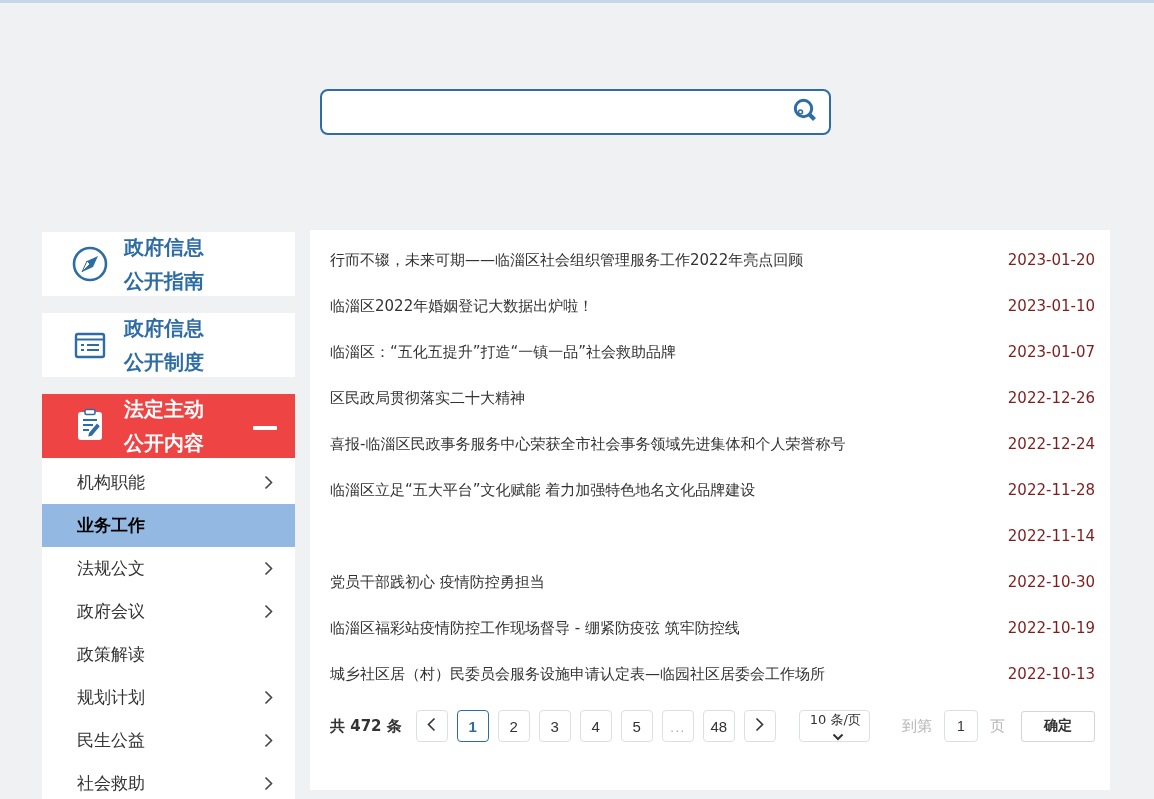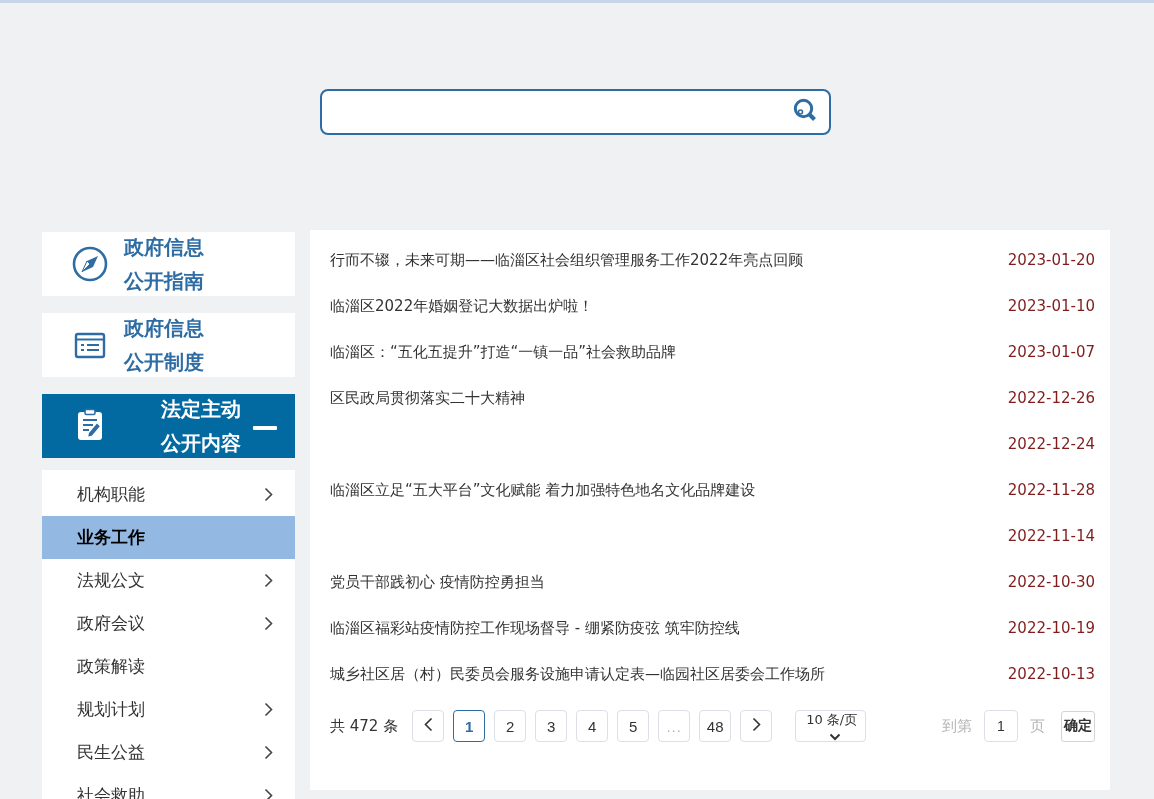--- a/index.html
+++ b/index.html
@@ -13,50 +13,50 @@
   
   .search-wrap { position:absolute; left:320px; top:89px; width:511px; height:46px; }
   .search-input { width:100%; height:100%; border:2px solid #2e6da4; border-radius:8px; background:#fff; padding:0 50px 0 14px; font-size:16px; color:#333; outline:none; }
   .search-btn { position:absolute; right:6px; top:4px; width:40px; height:38px; border:none; background:transparent; cursor:pointer; display:flex; align-items:center; justify-content:center; }
 
   
   .sidebar { position:absolute; left:42px; top:232px; width:253px; }
   .side-section { position:relative; height:64px; background:#fff; margin-bottom:17px; display:flex; align-items:center; }
   .side-section .sec-icon { width:40px; height:40px; margin-left:28px; flex:0 0 auto; display:flex; align-items:center; justify-content:center; }
   .side-section .sec-label { margin-left:14px; font-size:20px; font-weight:bold; color:#2e6da4; line-height:34px; }
-  .side-section.active { background:#0369a1; margin-bottom:12px;gap:37px; }
+  .side-section.active { background:#ef4444; margin-bottom:0; }
   .side-section.active .sec-label { color:#fff; }
   .collapse-bar { position:absolute; right:18px; top:32px; width:24px; height:4px; background:#fff; border-radius:1px; }
 
   .side-menu { background:#fff; padding-top:3px; }
   .menu-item { position:relative; height:43px; display:flex; align-items:center; padding:0 22px 0 35px; cursor:pointer; }
   .menu-item .mi-label { font-size:17px; color:#333; }
   .menu-item.active { background:#93b9e2; }
   .menu-item.active .mi-label { color:#000000; font-weight:bold; }
   .menu-item .mi-arrow { margin-left:auto; display:flex; align-items:center; }
 
   
   .content { position:absolute; left:310px; top:230px; width:800px; height:560px; background:#fff; padding:7px 15px 0 20px; display:flex; flex-direction:column; }
   .row { display:flex; align-items:center; min-height:46px; }
   .row .title { font-size:15px; color:#333; line-height:46px; max-width:676px; cursor:pointer; }
   .row .date { margin-left:auto; font-size:15px; color:#7f1d1d; white-space:nowrap; padding-left:10px; }
 
   
   .pager { display:flex; align-items:center; margin-top:8px; height:42px; }
-  .total { font-size:15px; color:#333; margin-right:14px; white-space:nowrap; }
+  .total { font-size:15px; color:#333; margin-right:14px; white-space:nowrap;font-weight:bold; }
   .pg-btn { width:32px; height:32px; border:1px solid #dcdfe6; border-radius:4px; background:#fff; display:flex; align-items:center; justify-content:center; font-size:15px; color:#333; margin-right:9px; cursor:pointer; }
   .pg-btn.active { border-color:#2e6da4; color:#2e6da4; font-weight:bold; }
   .pg-btn.ellipsis { color:#b4b4b4; letter-spacing:1px; }
   .page-size { height:32px; border:1px solid #dcdfe6; border-radius:4px; background:#fff; display:flex; align-items:center; padding:0 8px 0 10px; font-size:13px; color:#333; margin-left:14px; cursor:pointer;flex-direction:column; }
   .page-size svg { margin-left:6px; }
   .goto { margin-left:auto; display:flex; align-items:center; }
   .goto .goto-label { font-size:15px; color:#b6b6b6; }
   .goto-input { width:34px; height:32px; border:1px solid #dcdfe6; border-radius:4px; text-align:center; font-size:14px; color:#333; margin:0 12px; outline:none; }
   .goto .suffix { margin-right:16px; }
-  .confirm-btn { height:31px; padding:0 2px; border:1px solid #d4d4d4; border-radius:3px; background:#fff; font-size:14px; font-weight:bold; color:#333; cursor:pointer; font-family:Liberation Mono, monospace; }
+  .confirm-btn { height:31px; padding:0 22px; border:1px solid #d4d4d4; border-radius:3px; background:#fff; font-size:14px; font-weight:bold; color:#333; cursor:pointer; font-family:Liberation Mono, monospace; }
 </style>
 </head>
 <body>
 
 <div id="stage">
   <div class="top-band"></div>
 
   <div class="search-wrap">
     <input class="search-input" type="text" placeholder="" style="">
     <button class="search-btn">
@@ -190,20 +190,21 @@
     </div>
     <div class="row">
       <span class="title">临淄区：“五化五提升”打造“一镇一品”社会救助品牌</span>
       <span class="date">2023-01-07</span>
     </div>
     <div class="row">
       <span class="title">区民政局贯彻落实二十大精神</span>
       <span class="date">2022-12-26</span>
     </div>
     <div class="row">
+      <span class="title">喜报-临淄区民政事务服务中心荣获全市社会事务领域先进集体和个人荣誉称号</span>
       <span class="date">2022-12-24</span>
     </div>
     <div class="row">
       <span class="title">临淄区立足“五大平台”文化赋能 着力加强特色地名文化品牌建设</span>
       <span class="date">2022-11-28</span>
     </div>
     <div class="row">
       <span class="date">2022-11-14</span>
     </div>
     <div class="row">

